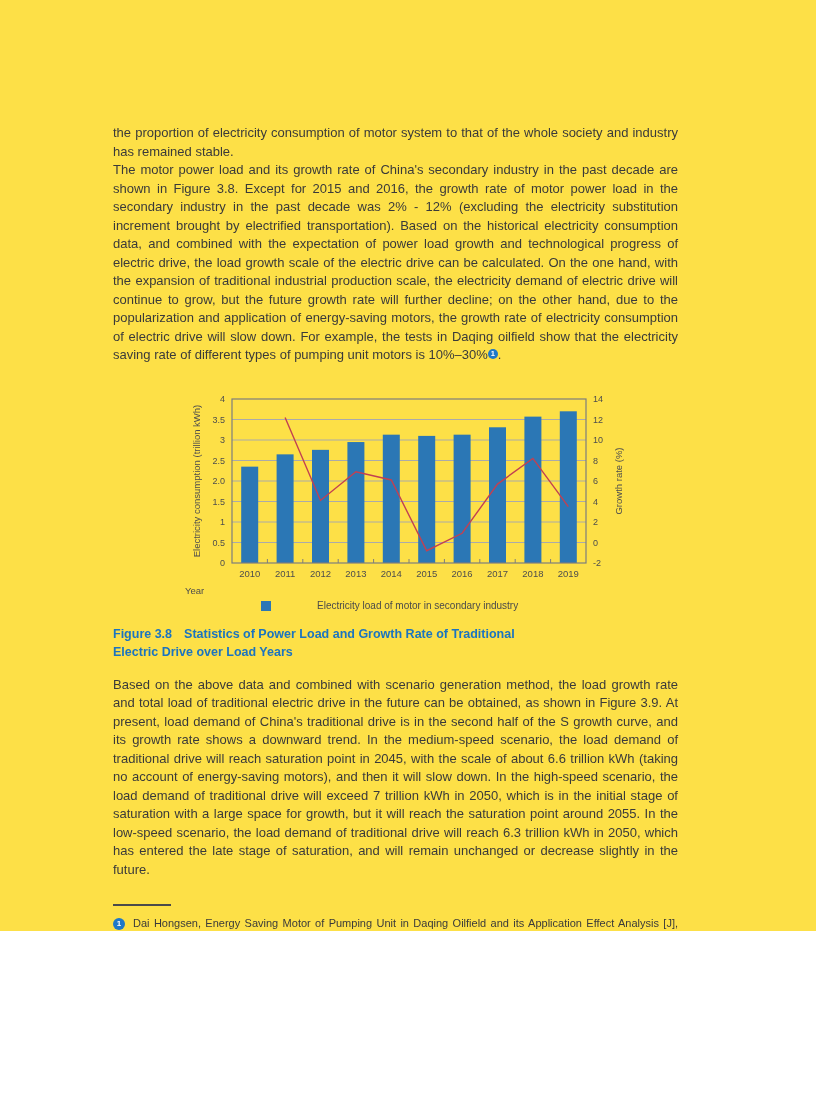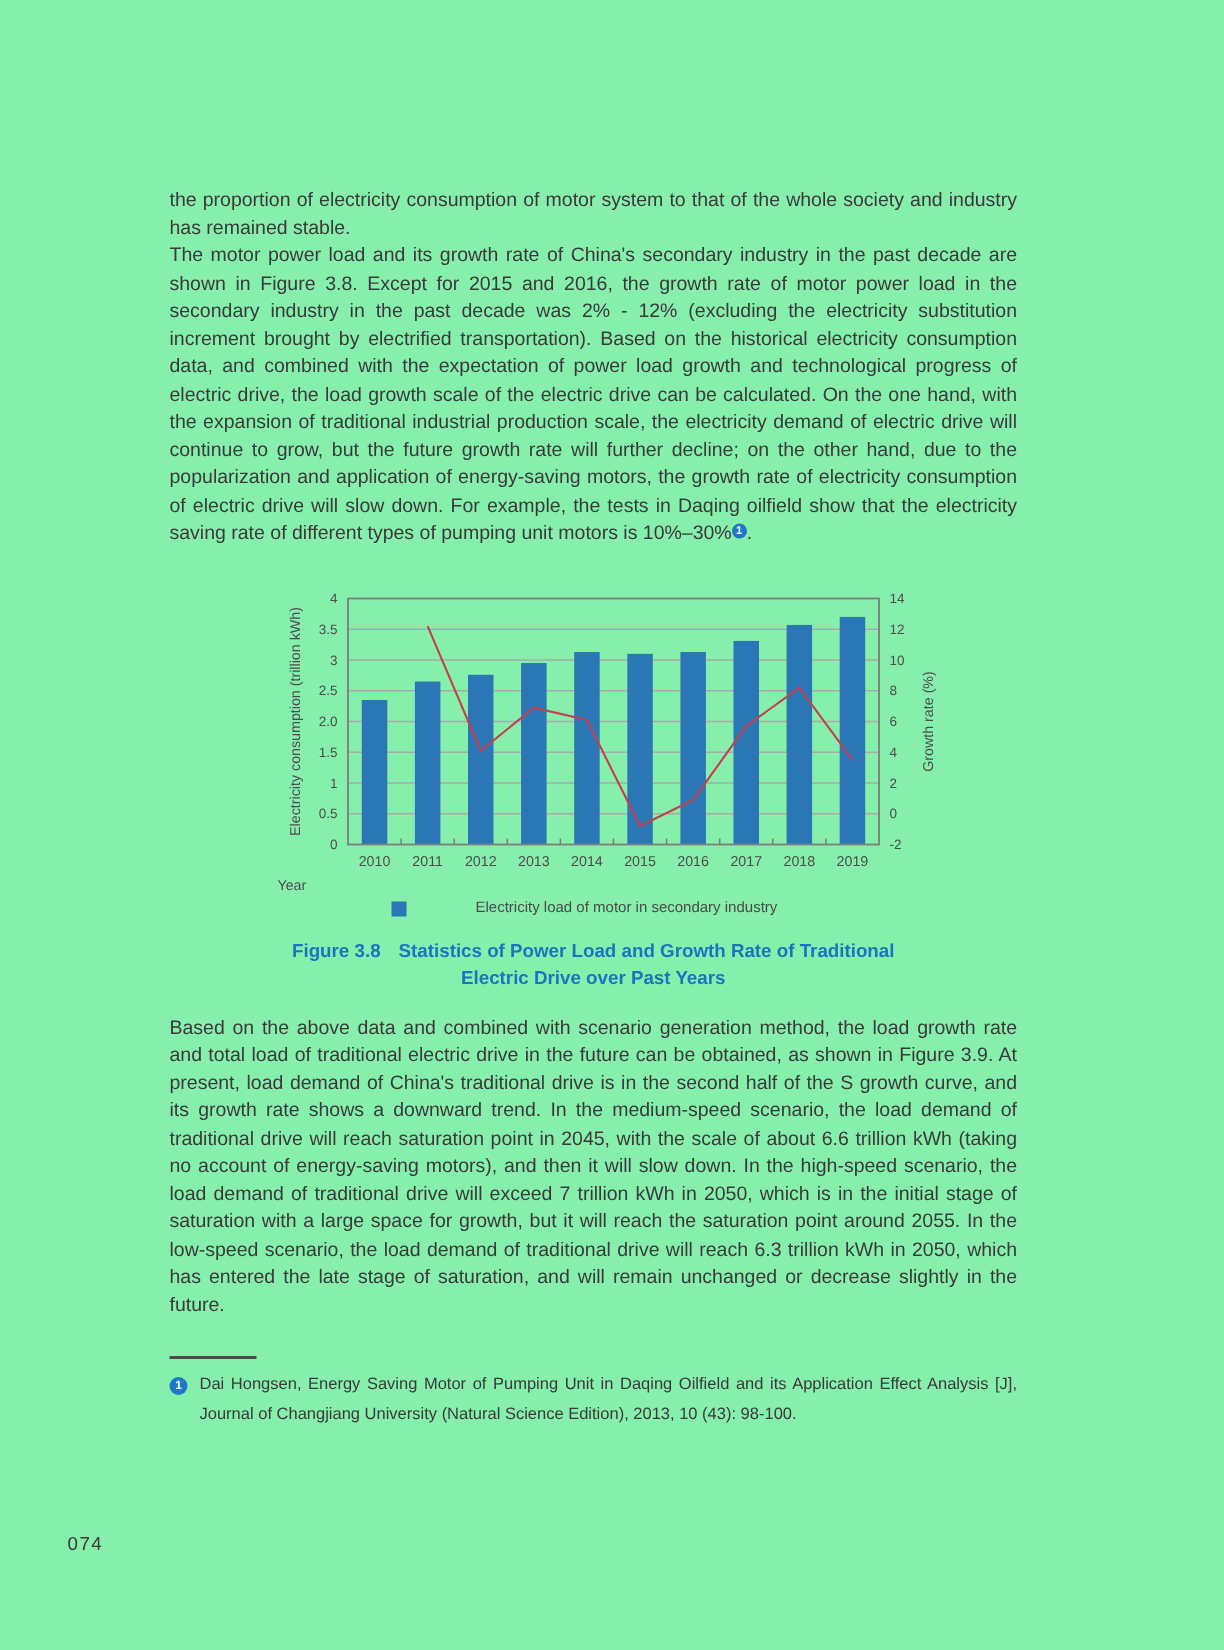--- a/index.html
+++ b/index.html
@@ -1,17 +1,17 @@
 <!DOCTYPE html>
 <html><head>
 <meta charset="utf-8">
 <style>
   html,body { margin:0; padding:0; background:#ffffff; }
   .page {
-    position:relative; width:816px; height:1100px; background:#86efac;
+    position:relative; width:816px; height:931px; background:#fde047;
     font-family:"Liberation Sans", sans-serif; color:#3a3a3a; overflow:hidden;
   }
   .content { position:absolute; left:113px; top:0; width:565px; }
   .body-text {
     margin:0; font-size:13px; line-height:18.5px; text-align:justify; color:#3a3a3a;
   }
   .p1 { margin-top:124px; }
   .p2 { }
   .p3 { margin-top:15px; }
   .fn-sup {
@@ -23,21 +23,21 @@
   .chart-area { margin-left:72px; width:445px; }
   #chart-svg { display:block; }
   #chart-svg text { font-family:"Liberation Sans", sans-serif; }
   .xlabel { width:445px; text-align:left; font-size:9.5px; line-height:11px; color:#4d4d4d; }
   .legend { margin:3px 0 0 36px; }
   .legend-row { display:flex; align-items:center; height:14px; }
   .legend-marker { width:90px; display:flex; justify-content:center; align-items:center; flex:none; }
   .legend-square { width:10px; height:10px; background:#2b77b5; }
   .legend-line { width:80px; height:0; border-top:1.5px solid #c24052; }
   .legend-label { font-size:10px; color:#4a4a4a; margin-left:6px; white-space:nowrap; }
-  .caption { margin-top:12px; text-align:center; font-size:12.5px; font-weight:bold;
+  .caption { margin-top:12px; font-size:12.5px; font-weight:bold;
              color:#1b74c0; line-height:18px; }
   .cap-prefix { margin-right:12px; }
   .footnote-block { margin-top:25px; }
   .footnote-rule { width:58px; height:0; border-top:2px solid #4a4a4a; margin-bottom:8px; }
   .footnote { position:relative; padding-left:20px; font-size:11px; line-height:19.5px;
               color:#3a3a3a; text-align:justify; }
   .fn-circle {
     position:absolute; left:0; top:4px; width:12px; height:12px; border-radius:50%;
     background:#1e78c8; color:#fff; font-size:8px; line-height:12px; text-align:center;
     font-weight:bold;
@@ -122,21 +122,21 @@
           <div class="legend-row">
             <span class="legend-marker">
                 <span class="legend-square" style="background: rgb(43, 119, 181);"></span>
               </span>
             <span class="legend-label">Electricity load of motor in secondary industry</span>
           </div>
         </div>
       </div>
       <figcaption class="caption">
         <div><span class="cap-prefix">Figure 3.8</span><span>Statistics of Power Load and Growth Rate of Traditional</span></div>
-        <div>Electric Drive over Past Years</div>
+        <div>Electric Drive over Load Years</div>
       </figcaption>
     </figure>
 
     <p class="body-text p3">Based on the above data and combined with scenario generation method, the load growth rate and total load of traditional electric drive in the future can be obtained, as shown in Figure 3.9. At present, load demand of China's traditional drive is in the second half of the S growth curve, and its growth rate shows a downward trend. In the medium-speed scenario, the load demand of traditional drive will reach saturation point in 2045, with the scale of about 6.6 trillion kWh (taking no account of energy-saving motors), and then it will slow down. In the high-speed scenario, the load demand of traditional drive will exceed 7 trillion kWh in 2050, which is in the initial stage of saturation with a large space for growth, but it will reach the saturation point around 2055. In the low-speed scenario, the load demand of traditional drive will reach 6.3 trillion kWh in 2050, which has entered the late stage of saturation, and will remain unchanged or decrease slightly in the future.</p>
 
     <div class="footnote-block">
       <div class="footnote-rule"></div>
       <div class="footnote">
         <span class="fn-circle">1</span><span>Dai Hongsen, Energy Saving Motor of Pumping Unit in Daqing Oilfield and its Application Effect Analysis [J], Journal of Changjiang University (Natural Science Edition), 2013, 10 (43): 98-100.</span>
       </div>

